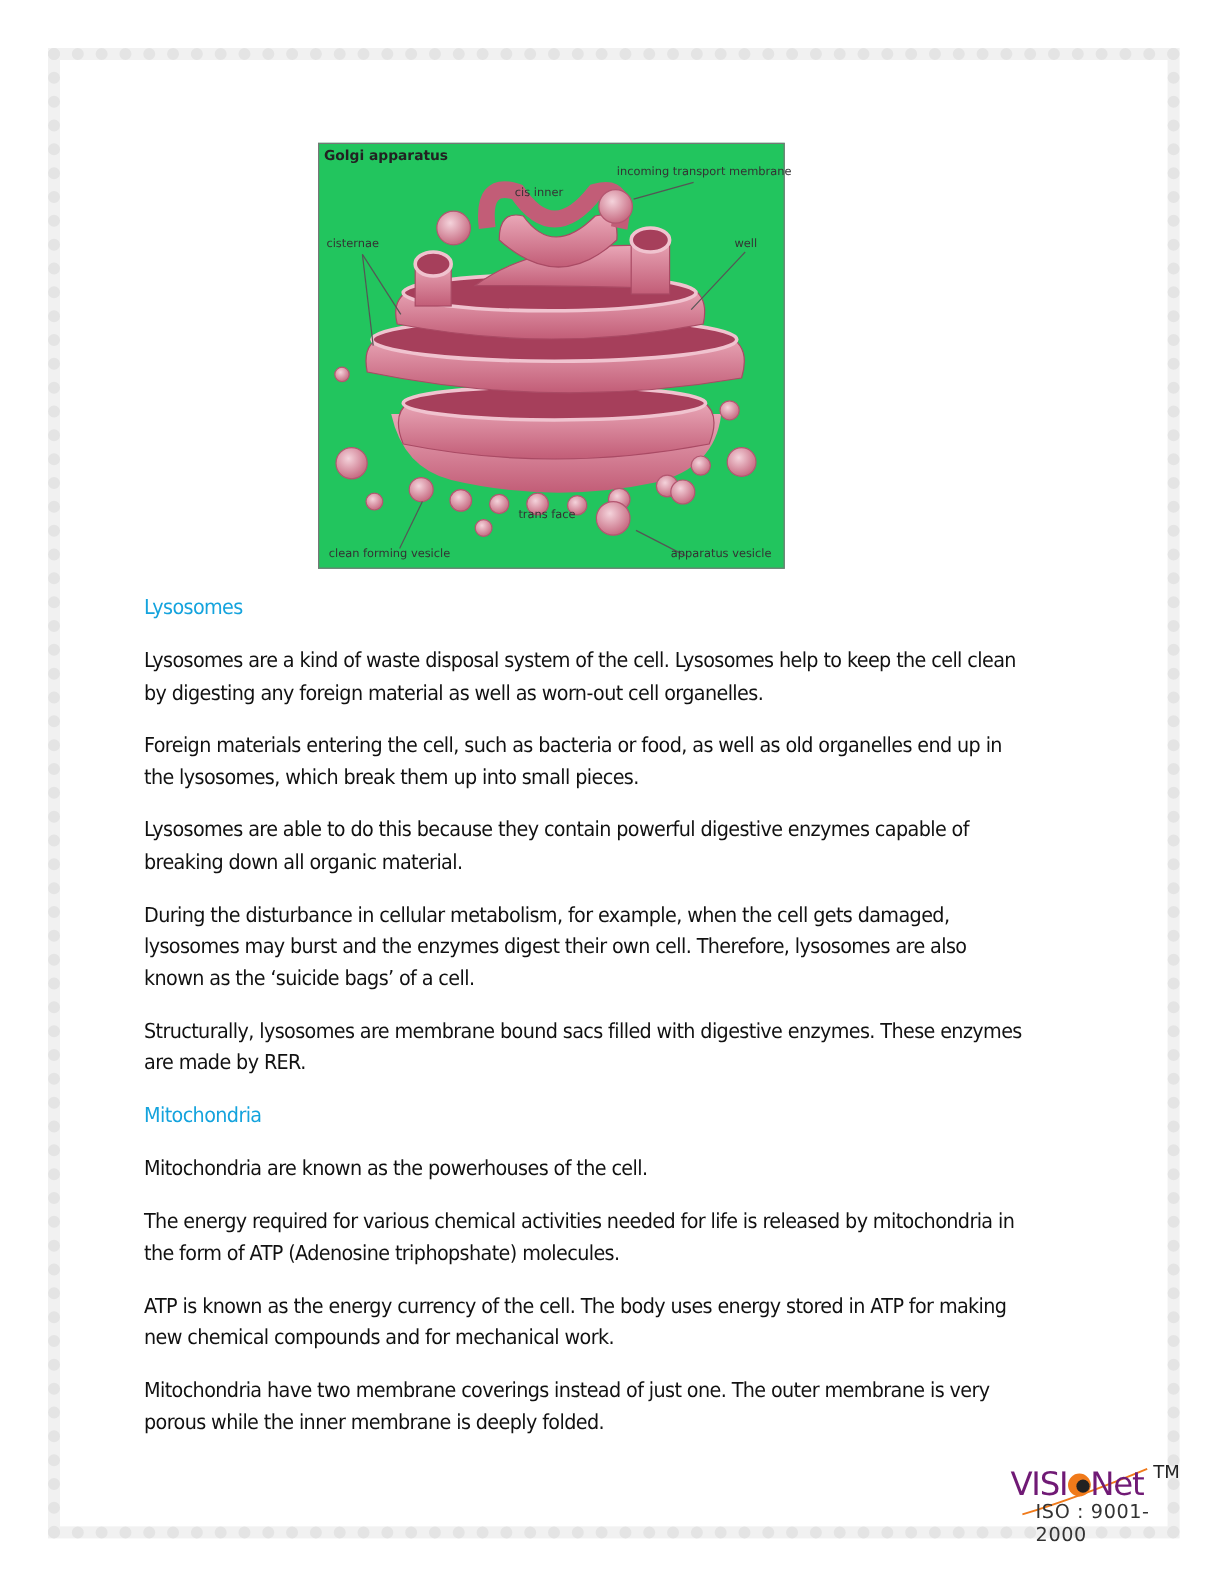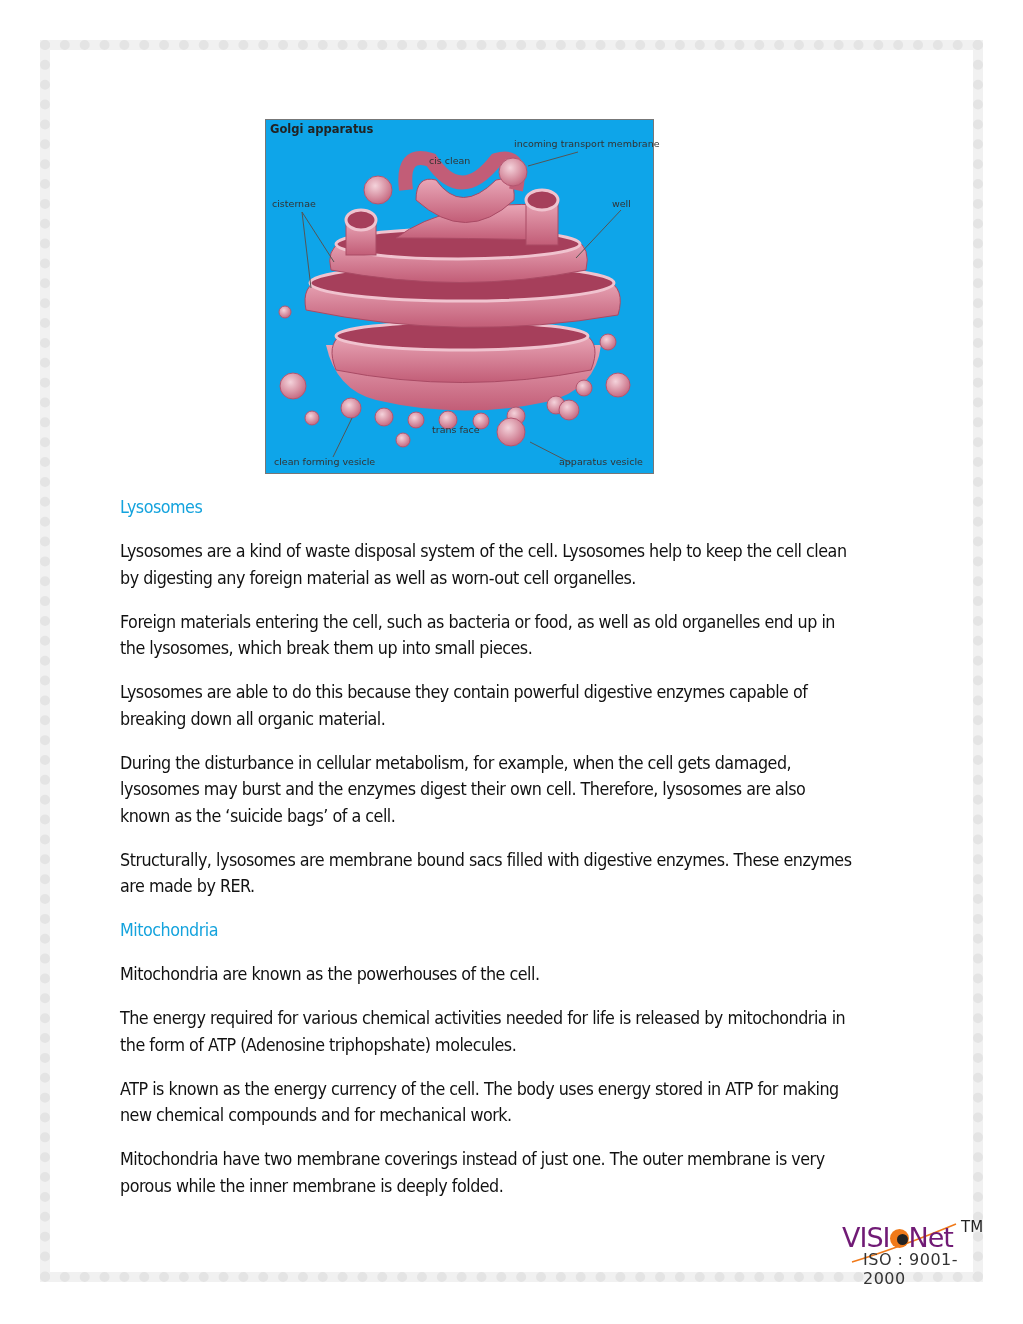--- a/index.html
+++ b/index.html
@@ -10,21 +10,21 @@
   .border-frame {
     position: absolute; left: 40px; top: 40px; width: 943px; height: 1242px;
     box-sizing: border-box; border: 10px solid #f1f1f1;
   }
   .border-frame::before {
     content: ""; position: absolute; inset: -10px;
     border: 10px dotted #e4e4e4; box-sizing: border-box;
   }
   .figure {
     position: absolute; left: 265px; top: 119px; width: 389px; height: 355px;
-    border: 1px solid #777; box-sizing: border-box; background: #0ea5e9;
+    border: 1px solid #777; box-sizing: border-box; background: #22c55e;
   }
   .figure svg { position: absolute; left: 0; top: 0; }
   .fig-title { position: absolute; left: 4px; top: 2px; font-size: 11.5px; font-weight: bold; color: #222; }
   .fig-label { position: absolute; font-size: 9.5px; color: #333; white-space: nowrap; }
   .content {
     position: absolute; left: 120px; top: 494px; width: 790px;
     font-size: 17.2px; line-height: 26.5px; color: #111;
     font-family: "DejaVu Sans", sans-serif;
     letter-spacing: -0.55px; transform: scaleX(0.93); transform-origin: left top;
   }
@@ -99,21 +99,21 @@
       <line x1="36" y1="92" x2="68" y2="142"></line>
       <line x1="36" y1="92" x2="45" y2="168"></line>
       <line x1="262" y1="46" x2="312" y2="32"></line>
       <line x1="355" y1="90" x2="310" y2="138"></line>
       <line x1="67" y1="337" x2="86" y2="298"></line>
       <line x1="264" y1="322" x2="305" y2="343"></line>
     </g>
   </svg>
   <span class="fig-title">Golgi apparatus</span>
   <span class="fig-label" style="left:248px;top:18px">incoming transport membrane</span>
-  <span class="fig-label" style="left:163px;top:35px">cis clean</span>
+  <span class="fig-label" style="left:163px;top:35px">cis inner</span>
   <span class="fig-label" style="left:6px;top:78px">cisternae</span>
   <span class="fig-label" style="left:346px;top:78px">well</span>
   <span class="fig-label" style="left:166px;top:304px">trans face</span>
   <span class="fig-label" style="left:8px;top:336px">clean forming vesicle</span>
   <span class="fig-label" style="left:293px;top:336px">apparatus vesicle</span>
 </div>
 
 <div class="content">
   <h2>Lysosomes</h2>
   <p>Lysosomes are a kind of waste disposal system of the cell. Lysosomes help to keep the cell clean by digesting any foreign material as well as worn-out cell organelles.</p>

